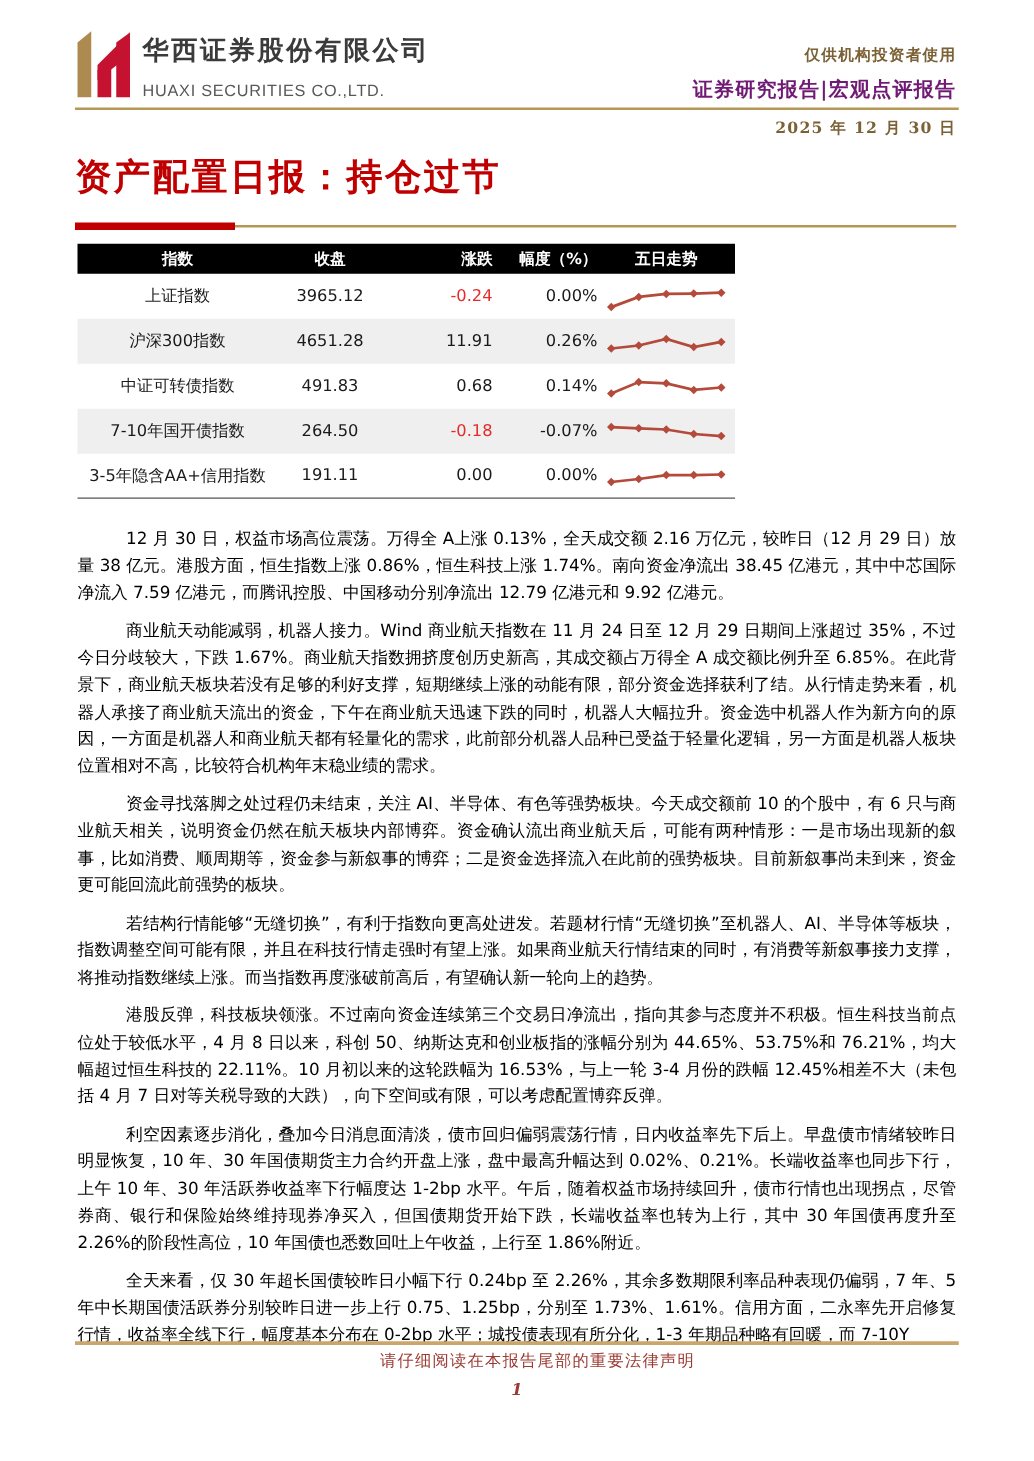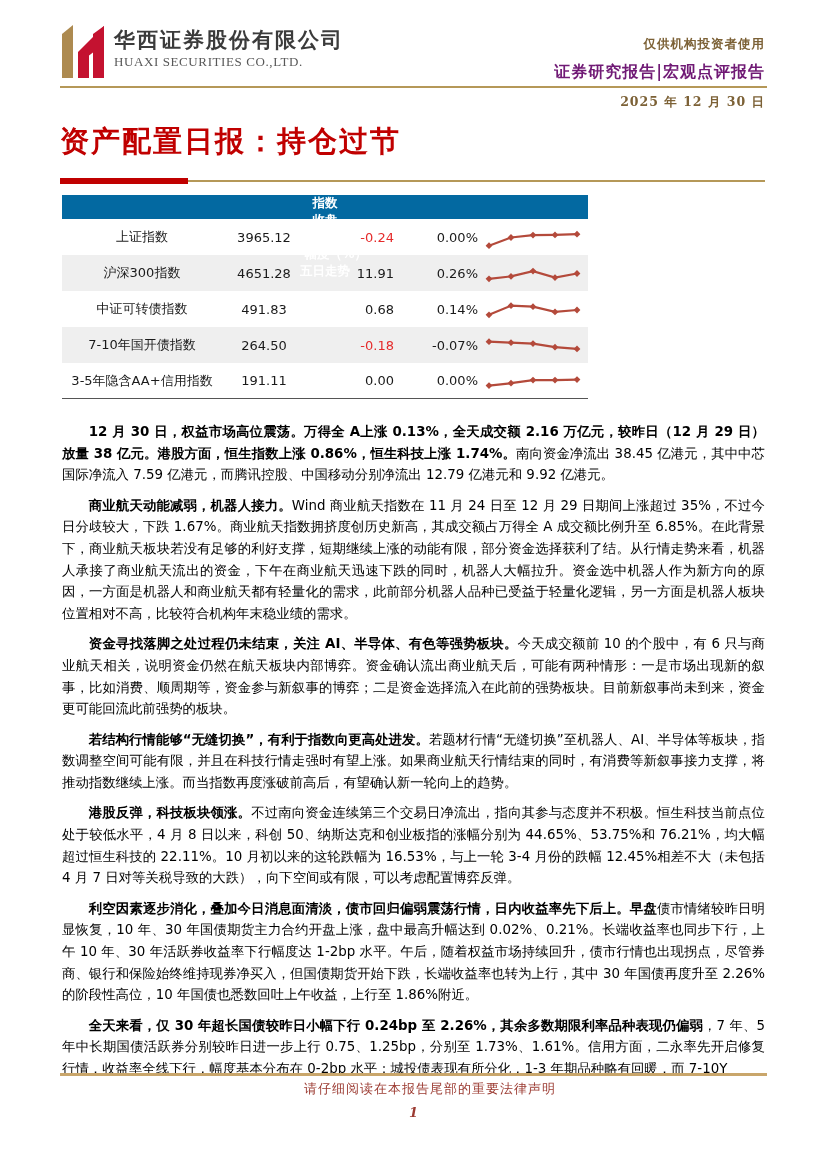--- a/index.html
+++ b/index.html
@@ -6,21 +6,21 @@
   html,body { background:#888; }
   .page {
     position:relative; width:827px; height:1169px; margin:0 auto;
     background:#ffffff; overflow:hidden;
     font-family:"DejaVu Sans", sans-serif; color:#111;
   }
   
   .hdr-logo { position:absolute; left:60px; top:22px; width:46px; height:56px; }
   .hdr-company { position:absolute; left:114px; top:26px; }
   .company-cn { font-family:"DejaVu Serif", serif; font-weight:bold; font-size:21px; color:#3b3b3b; letter-spacing:2px; }
-  .company-en { font-size:13px; color:#585858; letter-spacing:0.6px; margin-top:0; font-family:Liberation Serif, serif; }
+  .company-en { font-size:13px; color:#585858; letter-spacing:0.6px; margin-top:11px; font-family:Liberation Sans, sans-serif; }
   .hdr-right { position:absolute; right:62px; top:36px; text-align:right; font-family:"DejaVu Serif", serif; }
   .hdr-notice { font-size:12.5px; font-weight:bold; color:#7c6136; letter-spacing:1px; }
   .hdr-report { font-size:16px; font-weight:bold; color:#701a75; letter-spacing:1px; margin-top:9px; }
   .hdr-goldline { position:absolute; left:60px; right:60px; top:86px; height:2px; }
   .hdr-date { position:absolute; right:62px; top:94px; font-size:12.5px; font-weight:bold; color:#7c6136; font-family:"DejaVu Serif", serif; letter-spacing:1px; }
   
   .title { position:absolute; left:60px; top:122px; font-family:"DejaVu Serif", serif; font-weight:bold; font-size:29px; letter-spacing:2px;text-align:right; }
   .title-rule { position:absolute; left:60px; right:62px; top:178px; height:6px; }
   .title-rule .red-seg { position:absolute; left:0; top:0; width:128px; height:6px; }
   .title-rule .gold-seg { position:absolute; left:128px; right:0; top:2px; height:1.5px; }
@@ -33,21 +33,21 @@
   .c-close { width:84px; text-align:center; }
   .c-chg { width:88px; text-align:right; }
   .c-pct { width:84px; text-align:right; }
   .c-spark { width:110px; text-align:center; }
   .chg-neg { color:#e52b2b; }
   .idx-table .t-bottom { border-bottom:1.5px solid #555; }
   .spark-svg { display:block; margin:0 auto; }
   
   .body-text { position:absolute; left:62px; top:421px; width:703px; }
   .body-text p { font-size:13.4px; line-height:21.7px; text-align:justify; text-indent:2em; margin-bottom:8.5px; color:#000; }
-  .body-text p strong { font-weight:bold; }
+  .body-text p strong { font-weight:normal;margin-left:12px; }
   
   .ftr-goldline { position:absolute; left:60px; right:60px; top:1073px; height:3px; }
   .ftr-legal { position:absolute; left:0; right:0; top:1080px; text-align:center; font-family:Liberation Sans, sans-serif; font-size:13px; color:#9b3a31; letter-spacing:1px;padding-left:33px; }
   .ftr-page { position:absolute; left:0; right:0; top:1105px; text-align:center; font-family:"DejaVu Serif", serif; font-style:italic; font-weight:bold; font-size:13px; color:#9b3a31; }
 </style>
 </head>
 <body>
 
 <div class="page">
 
@@ -68,21 +68,21 @@
   <div class="hdr-goldline" style="background:#b59858;"></div>
   <div class="hdr-date">2025 年 12 月 30 日</div>
 
   <h1 class="title" style="color:#c00000;">资产配置日报：持仓过节</h1>
   <div class="title-rule">
     <div class="red-seg" style="background:#c00000;"></div>
     <div class="gold-seg" style="background:#b59858;"></div>
   </div>
 
   <div class="idx-table">
-    <div class="t-head" style="background:#0369a1;flex-direction:column;">
+    <div class="t-head" style="background:#000000;">
       <div class="c-name">指数</div>
       <div class="c-close">收盘</div>
       <div class="c-chg">涨跌</div>
       <div class="c-pct">幅度（%）</div>
       <div class="c-spark">五日走势</div>
     </div>
     <div id="table-rows">
     <div class="t-row">
       <div class="c-name">上证指数</div>
       <div class="c-close">3965.12</div>

